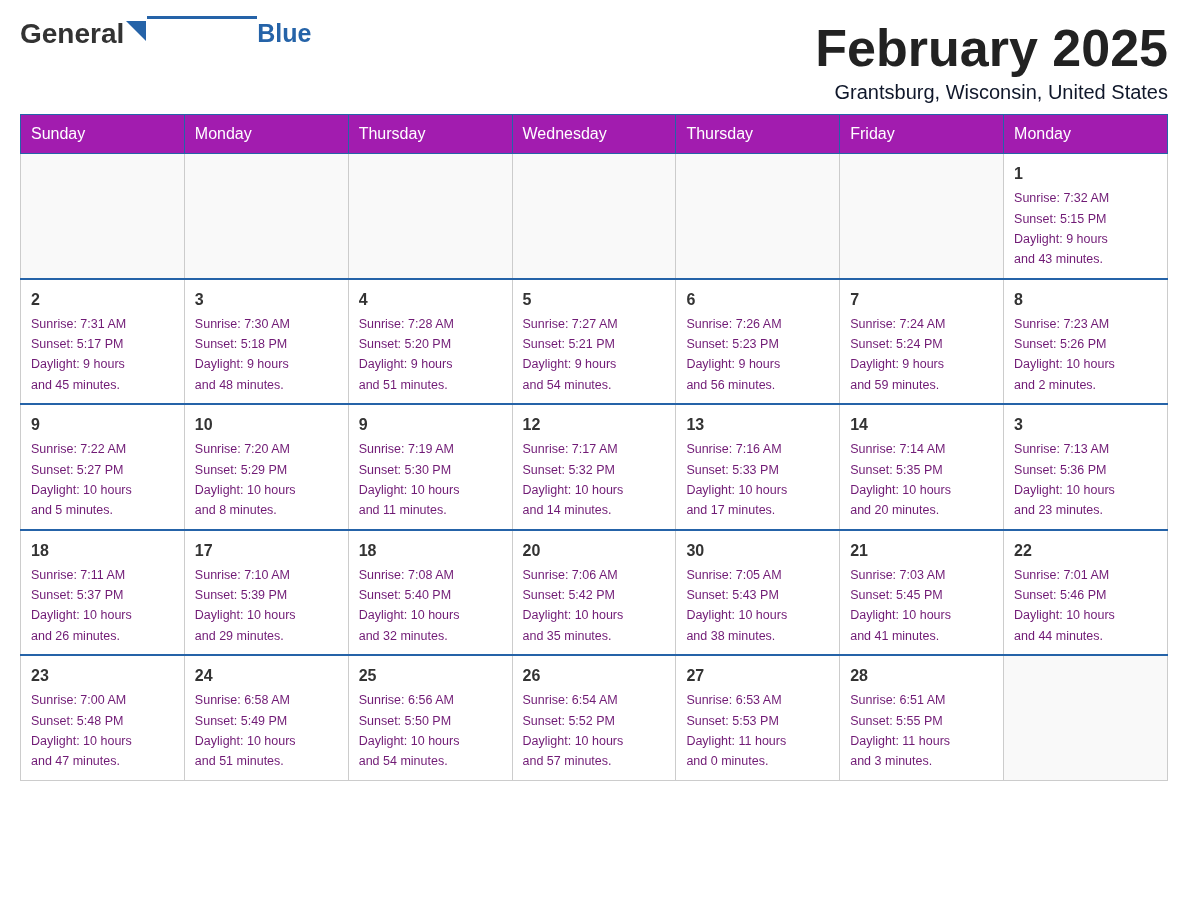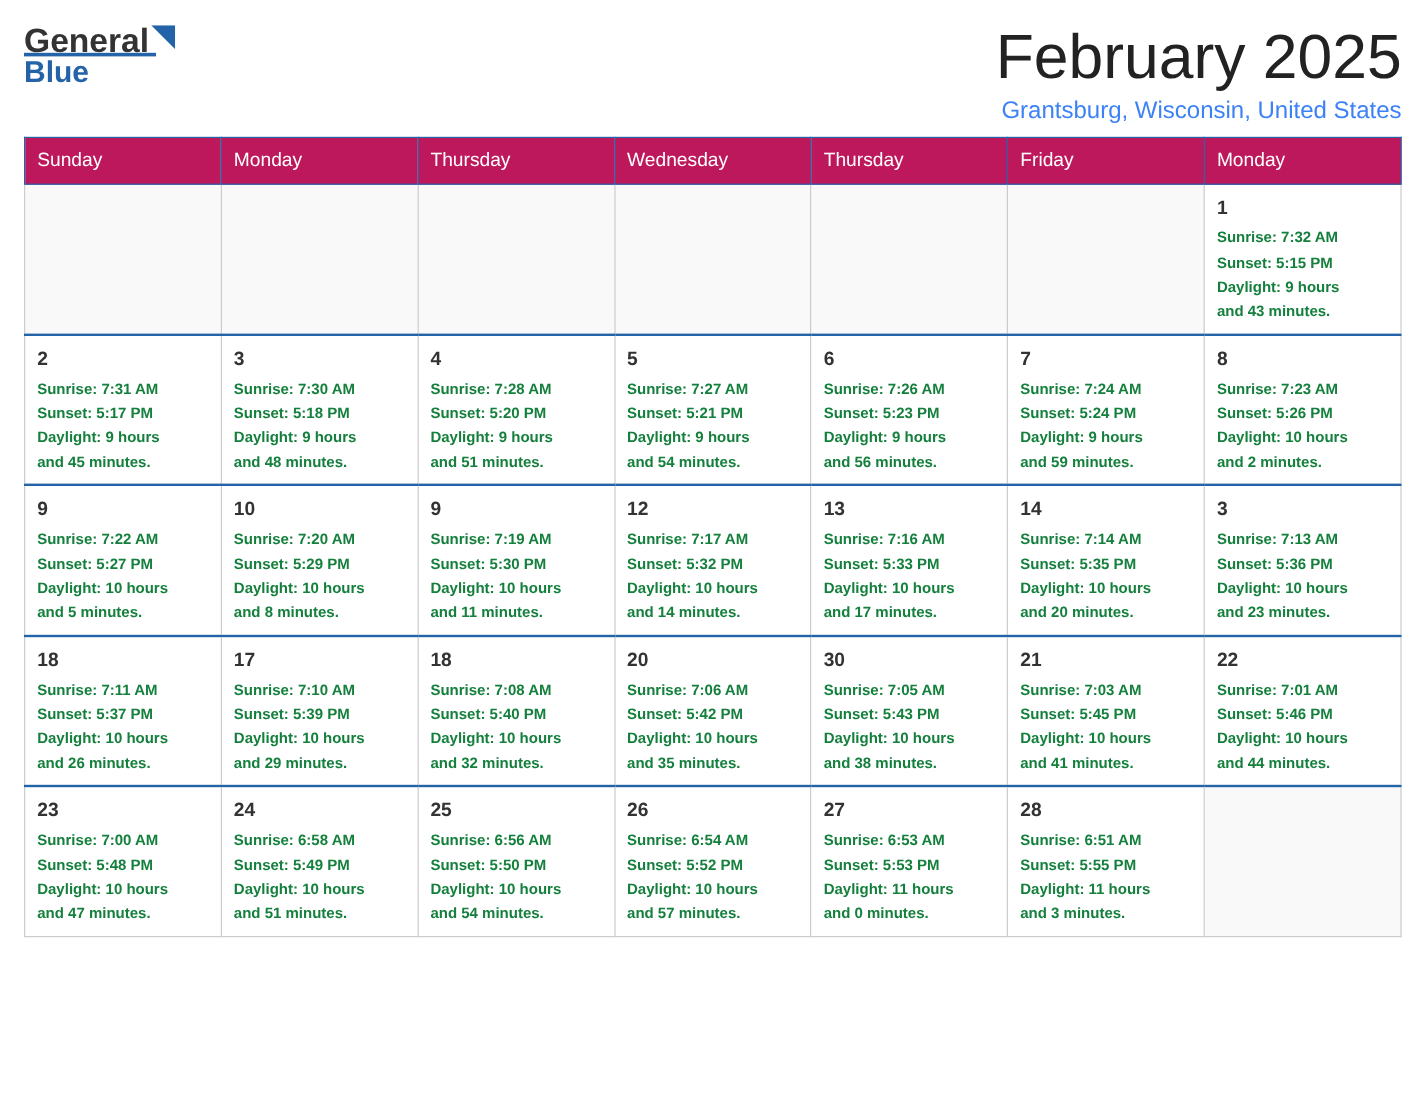--- a/index.html
+++ b/index.html
@@ -11,50 +11,50 @@
       min-height: 918px;
     }
     .header {
       display: flex;
       justify-content: space-between;
       align-items: flex-start;
       margin-bottom: 10px;
     }
     .logo {
       display: flex;
-      flex-direction: column;
+      flex-direction: row;
       align-items: flex-start;
     }
     .logo-text {
       font-size: 28px;
       font-weight: bold;
       color: #333;
       line-height: 1;
     }
     .title-block {
       text-align: right;
     }
     .page-title {
       font-size: 52px;
-      font-weight: normal;
+      font-weight: bold;
       color: #222;
       line-height: 1.1;
     }
     .subtitle {
       font-size: 20px;
-      color: #3b82f6;
+      color: #0f172a;
       margin-top: 4px;
     }
     .calendar {
       width: 100%;
       border-collapse: collapse;
       margin-top: 10px;
     }
     .calendar th {
-      background: #be185d;
+      background: #a21caf;
       color: #fff;
       text-align: left;
       padding: 10px 10px;
       font-size: 16px;
       font-weight: normal;
       border: 1px solid #2563a8;
     }
     .calendar td {
       vertical-align: top;
       padding: 8px 10px;
@@ -66,23 +66,22 @@
       line-height: 1.5;
     }
     .day-number {
       font-size: 16px;
       font-weight: bold;
       display: block;
       margin-bottom: 2px;
     }
     .day-info {
       font-size: 12.5px;
-      color: #15803d;
+      color: #701a75;
       line-height: 1.55;
-      font-weight: bold;
     }
     .empty-cell {
       background: #f9f9f9;
     }
     .row-border td {
       border-top: 2px solid #2563a8;
     }
   </style>
 </head>
 <body>

